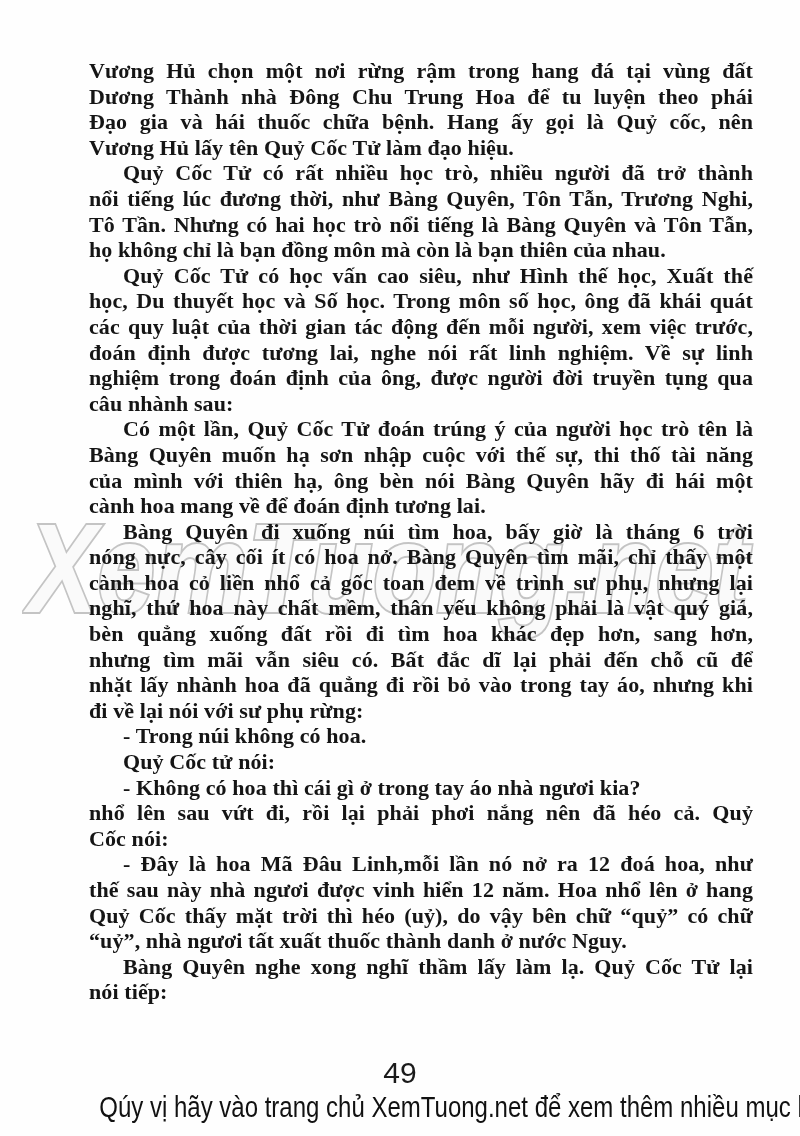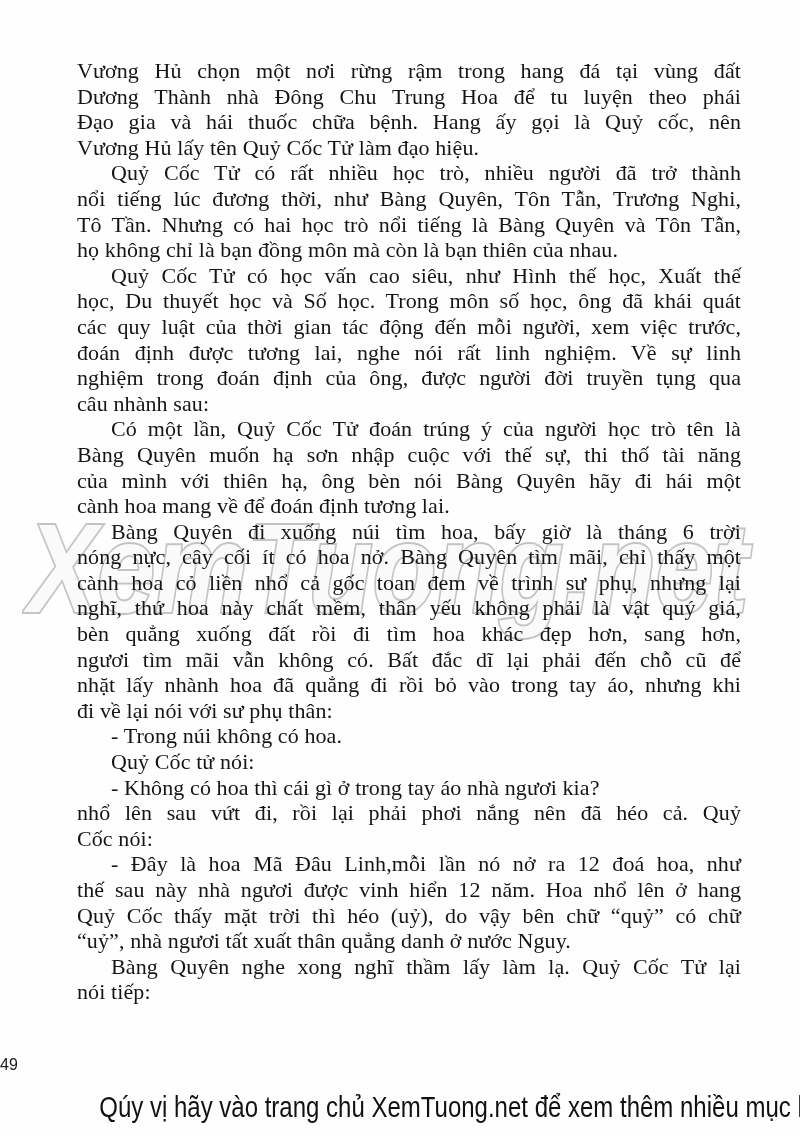--- a/index.html
+++ b/index.html
@@ -22,27 +22,28 @@
   .watermark {
     position: absolute;
     left: 22px;
     top: 494px;
     z-index: 0;
     pointer-events: none;
   }
   
   .text-column {
     position: absolute;
-    left: 77px;
+    left: 89px;
     top: 58px;
     width: 664px;
     z-index: 1;
     font-size: 22px;
     line-height: 25.6px;
     letter-spacing: 0.1px;
+    font-weight: bold;
   }
   .line {
     text-align: justify;
     text-align-last: justify;
     white-space: normal;
     height: 25.6px;
     overflow: visible;
   }
   .line.nojust {
     text-align: center;
@@ -50,23 +51,24 @@
     white-space: nowrap;
   }
   .line.indent { padding-left: 34px; }
   .line.gap { }
 
   .page-number {
     position: absolute;
     top: 1056px;
     left: 0;
     width: 800px;
+    text-align: center;
     z-index: 1;
     font-family: "Liberation Sans", sans-serif;
-    font-size: 16px;
+    font-size: 30px;
     color: #1a1a1a;
   }
   .footer-banner {
     position: absolute;
     top: 1090px;
     left: 0;
     width: 800px;
     text-align: center;
     z-index: 1;
   }
@@ -107,32 +109,32 @@
       <div class="line nojust">câu nhành sau:</div>
       <div class="line indent">Có một lần, Quỷ Cốc Tử đoán trúng ý của người học trò tên là</div>
       <div class="line">Bàng Quyên muốn hạ sơn nhập cuộc với thế sự, thi thố tài năng</div>
       <div class="line">của mình với thiên hạ, ông bèn nói Bàng Quyên hãy đi hái một</div>
       <div class="line nojust">cành hoa mang về để đoán định tương lai.</div>
       <div class="line indent">Bàng Quyên đi xuống núi tìm hoa, bấy giờ là tháng 6 trời</div>
       <div class="line">nóng nực, cây cối ít có hoa nở. Bàng Quyên tìm mãi, chỉ thấy một</div>
       <div class="line">cành hoa cỏ liền nhổ cả gốc toan đem về trình sư phụ, nhưng lại</div>
       <div class="line">nghĩ, thứ hoa này chất mềm, thân yếu không phải là vật quý giá,</div>
       <div class="line">bèn quẳng xuống đất rồi đi tìm hoa khác đẹp hơn, sang hơn,</div>
-      <div class="line">ngươi tìm mãi vẫn không có. Bất đắc dĩ lại phải đến chỗ cũ để</div>
+      <div class="line">nhưng tìm mãi vẫn siêu có. Bất đắc dĩ lại phải đến chỗ cũ để</div>
       <div class="line">nhặt lấy nhành hoa đã quẳng đi rồi bỏ vào trong tay áo, nhưng khi</div>
-      <div class="line nojust">đi về lại nói với sư phụ thân:</div>
+      <div class="line nojust">đi về lại nói với sư phụ rừng:</div>
       <div class="line indent nojust">- Trong núi không có hoa.</div>
       <div class="line indent nojust">Quỷ Cốc tử nói:</div>
       <div class="line indent nojust">- Không có hoa thì cái gì ở trong tay áo nhà ngươi kia?</div>
       <div class="line">nhổ lên sau vứt đi, rồi lại phải phơi nắng nên đã héo cả. Quỷ</div>
       <div class="line nojust">Cốc nói:</div>
       <div class="line indent">- Đây là hoa Mã Đâu Linh,mỗi lần nó nở ra 12 đoá hoa, như</div>
       <div class="line">thế sau này nhà ngươi được vinh hiển 12 năm. Hoa nhổ lên ở hang</div>
       <div class="line">Quỷ Cốc thấy mặt trời thì héo (uỷ), do vậy bên chữ “quỷ” có chữ</div>
-      <div class="line nojust">“uỷ”, nhà ngươi tất xuất thân quẳng danh ở nước Nguy.</div>
+      <div class="line nojust">“uỷ”, nhà ngươi tất xuất thuốc thành danh ở nước Nguy.</div>
       <div class="line indent gap">Bàng Quyên nghe xong nghĩ thầm lấy làm lạ. Quỷ Cốc Tử lại</div>
       <div class="line nojust">nói tiếp:</div>
     </div>
 
   <div class="page-number">49</div>
 
   <div class="footer-banner">
     <span class="footer-text">Qúy vị hãy vào trang chủ XemTuong.net để xem thêm nhiều mục hay khác</span>
   </div>
 

